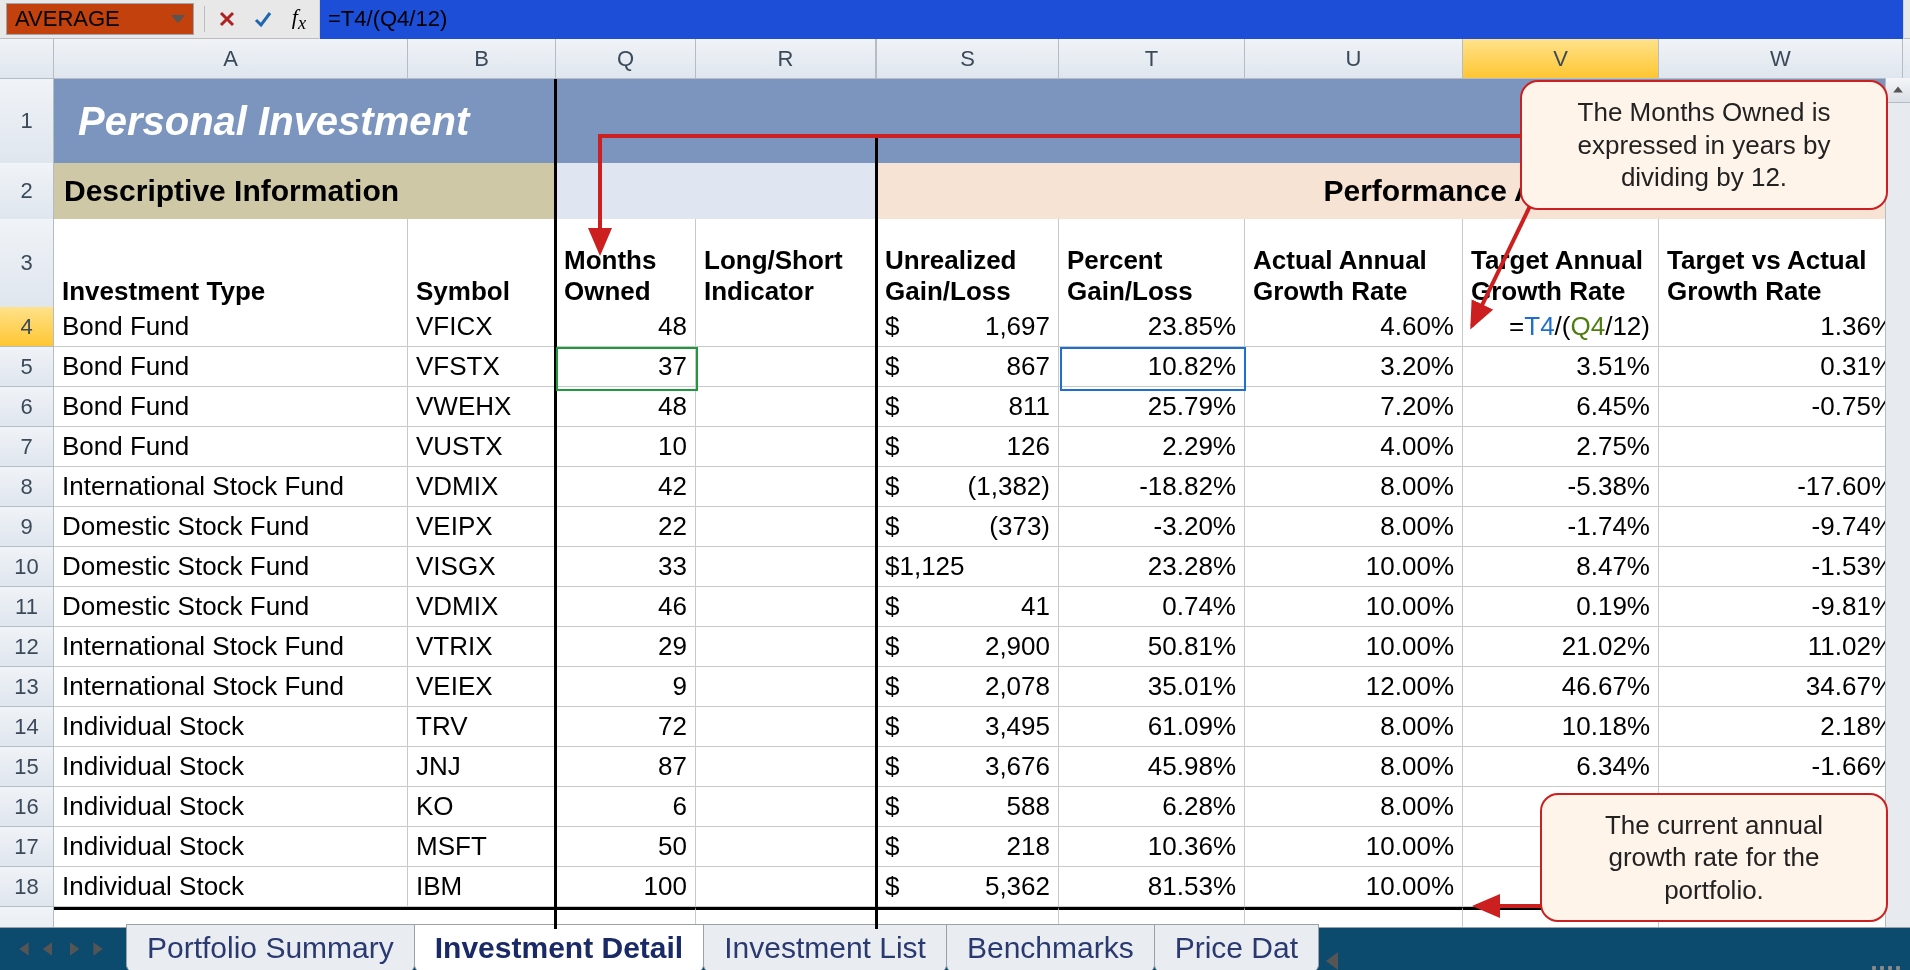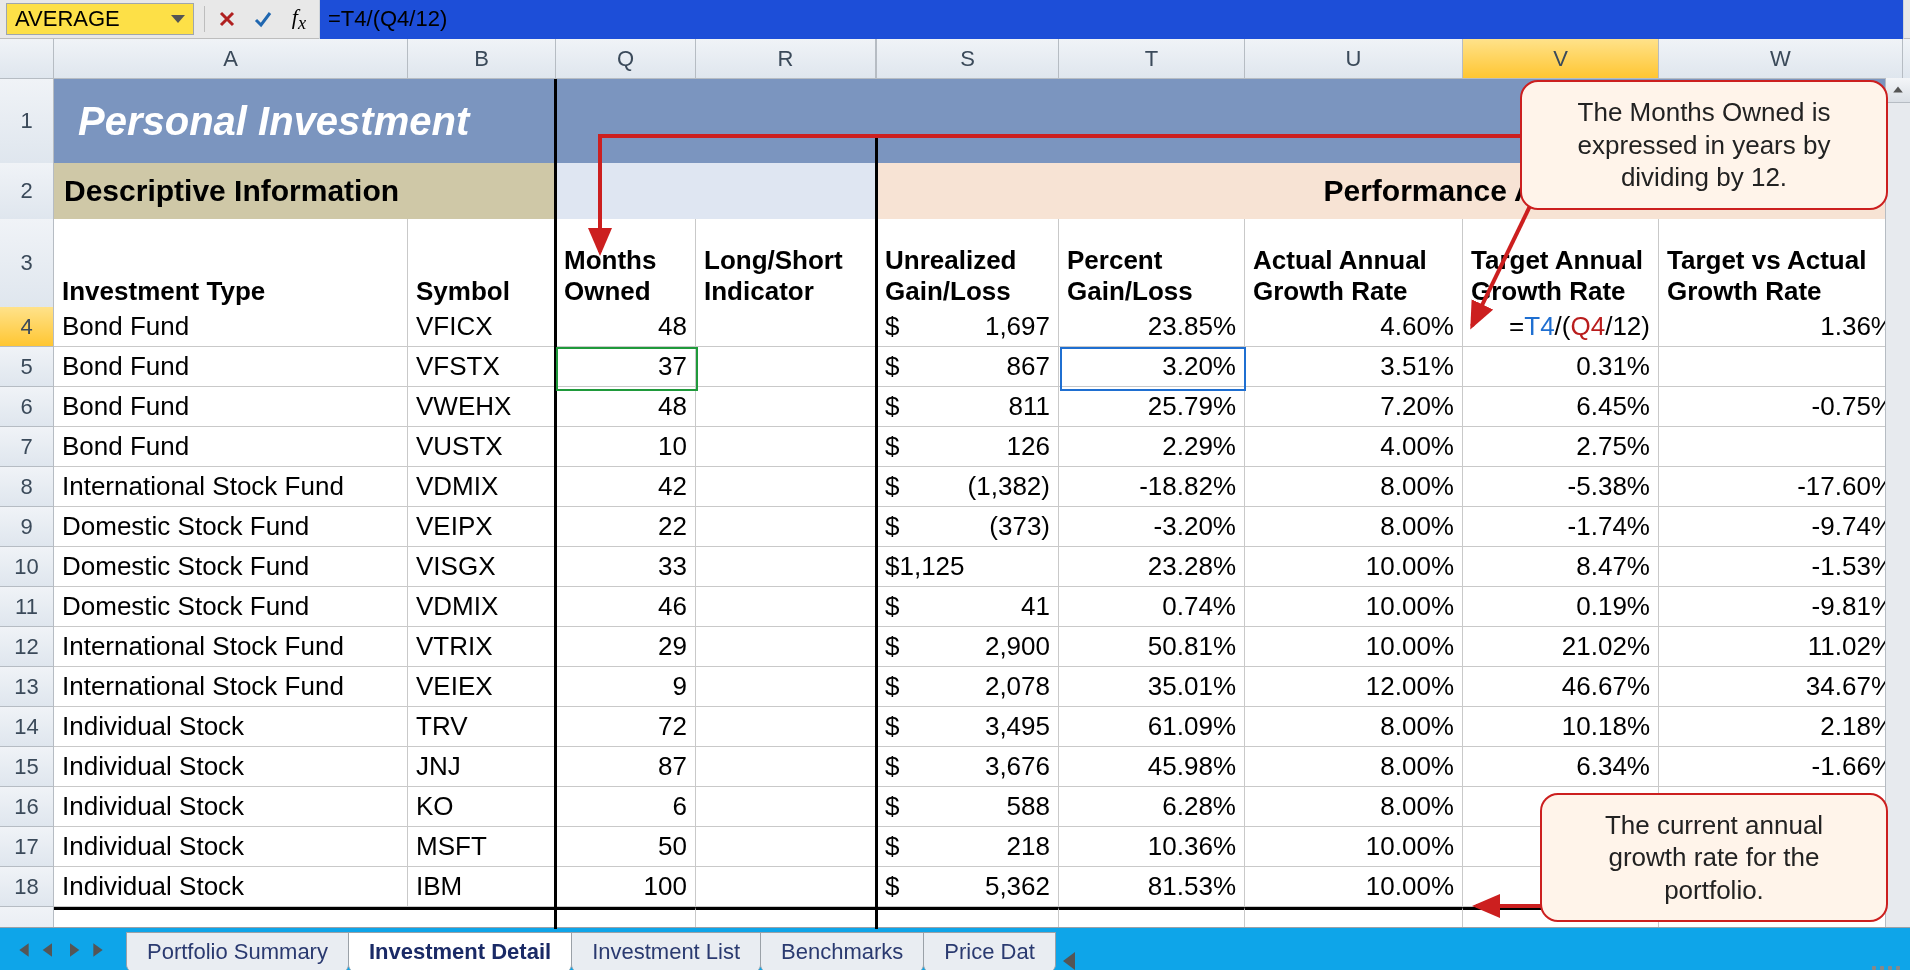--- a/index.html
+++ b/index.html
@@ -1,20 +1,20 @@
 <!DOCTYPE html>
 <html><head>
 <meta charset="utf-8">
 <style>
   html,body{margin:0;padding:0;font-family:Arial,Helvetica,sans-serif;background:#fff;color:#000}
   body{width:1910px;height:970px;overflow:hidden;font-size:24px;position:relative}
 
   
   .fbar{display:flex;align-items:center;height:38px;background:#e8e8e8;border-bottom:1px solid #bdbdbd;font-size:22px}
-  .namebox{width:170px;background:#fde047;border:1px solid #9fa6ad;margin:2px 6px;padding:2px 8px;display:flex;align-items:center;justify-content:space-between;position:relative}
+  .namebox{width:170px;background:#c2410c;border:1px solid #9fa6ad;margin:2px 6px;padding:2px 8px;display:flex;align-items:center;justify-content:space-between;position:relative}
   .namebox .dd{width:0;height:0;border-left:7px solid transparent;border-right:7px solid transparent;border-top:8px solid #555}
   .fbar-ic{width:26px;height:26px;margin:0 5px;display:flex;align-items:center;justify-content:center}
   .fbar-ic svg{width:20px;height:20px}
   .fbar-sep{width:1px;height:26px;background:#bdbdbd;margin:0 4px}
   .fx{font-style:italic;font-family:'Times New Roman',serif;font-size:22px}
   .formula-input{flex:1;background:#1d4ed8;border:1px solid #cfd4d9;margin:2px 6px 2px 2px;height:28px;padding:15px 8px;display:flex;align-items:center}
 
   
   .grid{display:grid;grid-template-columns:54px 354px 148px 140px 180px 1px 182px 186px 218px 196px 244px 182px;grid-auto-rows:40px}
   .colhdrs>div{background:linear-gradient(#f0f3f7,#dfe6ee);border-right:1px solid #b6bcc3;border-bottom:1px solid #b6bcc3;text-align:center;line-height:40px;color:#3b4a5a;font-size:22px}
@@ -51,21 +51,21 @@
   .totrow .cell{border-top:3px solid #000;border-bottom:4px solid #000;height:56px;font-size:28px}
   .totlabel{font-weight:bold;font-style:italic;font-size:32px;justify-content:center}
 
   
   .editcell{font-size:26px;position:relative}
 
   
   .refbox{position:absolute;border:2px solid;z-index:8;pointer-events:none}
 
   
-  .tabbar{position:absolute;left:0;right:0;bottom:0;height:42px;background:#0ea5e9;border-top:1px solid #9aa1a8;display:flex;align-items:flex-end;font-size:22px}
+  .tabbar{position:absolute;left:0;right:0;bottom:0;height:42px;background:#0c4a6e;border-top:1px solid #9aa1a8;display:flex;align-items:flex-end;font-size:30px}
   .tabnav{display:flex;align-items:center;margin:0 10px 6px 14px;gap:10px}
   .tabnav svg{width:16px;height:16px}
   .tab{background:#e9edf2;border:1px solid #9aa1a8;border-bottom:none;padding:6px 20px 6px 20px;margin-right:-1px;color:#2a3a70;border-radius:0 0 6px 6px;position:relative;top:1px}
   .tab:first-of-type{margin-left:8px}
   .tab.active{background:#fff;font-weight:bold;color:#1a2a66;z-index:2}
   .tabscroll{margin-left:8px;width:0;height:0;border-top:9px solid transparent;border-bottom:9px solid transparent;border-right:12px solid #555}
   .tb-grip{margin-left:auto;margin-right:10px;display:flex;gap:4px}
   .tb-grip span{width:4px;height:4px;background:#888;border-radius:1px}
 
   
@@ -163,37 +163,38 @@
         <div class="cell money">
           <span class="dol">$</span>
           <span style="text-align:right;flex:1">1,697</span>
         </div>
         <div class="cell num">23.85%</div>
         <div class="cell num">4.60%</div>
         <div class="cell num editcell">
           <span>=</span>
           <span style="color:#1f6fd1">T4</span>
           <span>/(</span>
-          <span style="color:#b91c1c">Q4</span>
+          <span style="color:#4d7c0f">Q4</span>
           <span>/12)</span>
         </div>
         <div class="cell num">1.36%</div>
         <div class="cell"></div>
       </div>
       <div class="grid">
         <div class="rowhdr">5</div>
         <div class="cell">Bond Fund</div>
         <div class="cell">VFSTX</div>
         <div class="cell num">37</div>
         <div class="cell"></div>
         <div class="cell" style="width: 1px; padding: 0px; background: rgb(0, 0, 0);"></div>
         <div class="cell money">
           <span class="dol">$</span>
           <span style="text-align:right;flex:1">867</span>
         </div>
+        <div class="cell num">10.82%</div>
         <div class="cell num">3.20%</div>
         <div class="cell num">3.51%</div>
         <div class="cell num">0.31%</div>
         <div class="cell"></div>
       </div>
       <div class="grid">
         <div class="rowhdr">6</div>
         <div class="cell">Bond Fund</div>
         <div class="cell">VWEHX</div>
         <div class="cell num">48</div>

